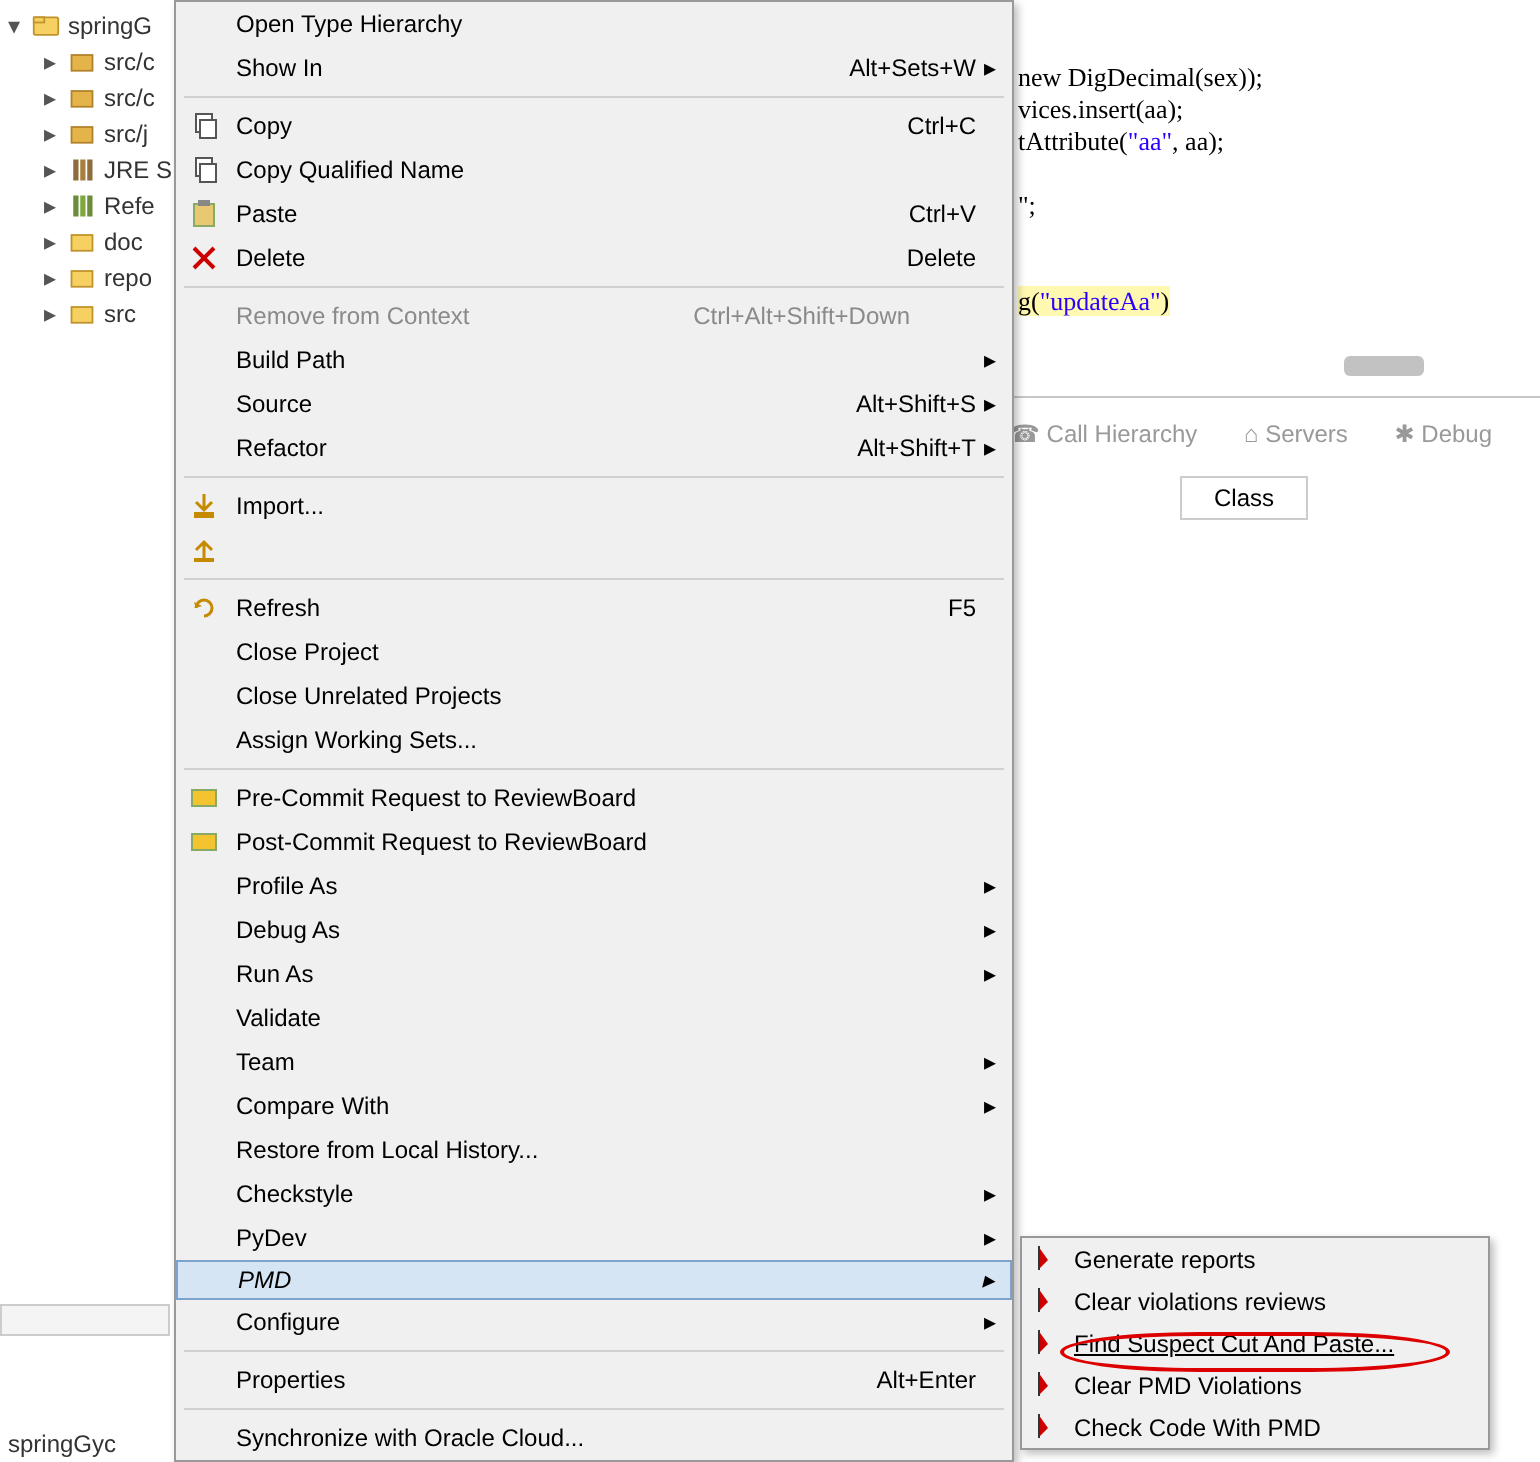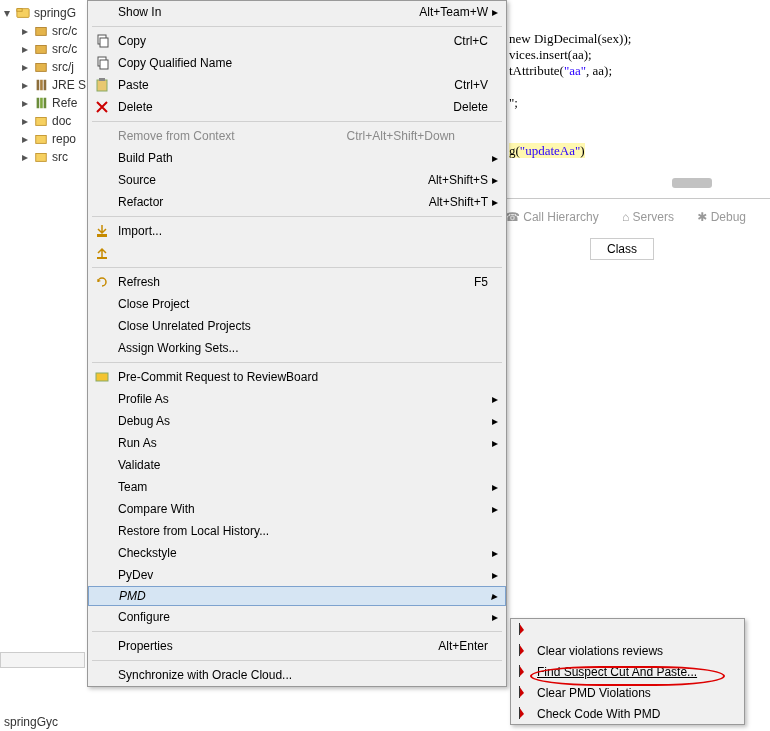--- a/index.html
+++ b/index.html
@@ -238,22 +238,26 @@
 <div class="hr-line"></div>
 <div class="views-toolbar">
   <span>☎ <span>Call Hierarchy</span></span>
   <span>⌂ <span>Servers</span></span>
   <span>✱ <span>Debug</span></span>
 </div>
 <div class="class-header">Class</div>
 
 <div class="ctx-menu" id="main-menu">
     <div class="menu-row">
+      <span class="lbl">Open Type Hierarchy</span>
+      <span class="arrow"></span>
+    </div>
+    <div class="menu-row">
       <span class="lbl">Show In</span>
-      <span class="shortcut">Alt+Team+W</span>
+      <span class="shortcut">Alt+Sets+W</span>
       <span class="arrow">▸</span>
     </div>
     <div class="sep"></div>
     <div class="menu-row">
       <span class="micon"><svg viewBox="0 0 16 16">
           <rect x="4" y="2" width="8" height="9" fill="#fff" stroke="#555"></rect>
           <rect x="6" y="5" width="8" height="9" fill="#fff" stroke="#555"></rect>
         </svg></span>
       <span class="lbl">Copy</span>
       <span class="shortcut">Ctrl+C</span>
@@ -344,20 +348,27 @@
     </div>
     <div class="sep"></div>
     <div class="menu-row">
       <span class="micon"><svg viewBox="0 0 16 16">
           <rect x="2" y="4" width="12" height="8" fill="#F4C430" stroke="#8a6"></rect>
         </svg></span>
       <span class="lbl">Pre-Commit Request to ReviewBoard</span>
       <span class="arrow"></span>
     </div>
     <div class="menu-row">
+      <span class="micon"><svg viewBox="0 0 16 16">
+          <rect x="2" y="4" width="12" height="8" fill="#F4C430" stroke="#8a6"></rect>
+        </svg></span>
+      <span class="lbl">Post-Commit Request to ReviewBoard</span>
+      <span class="arrow"></span>
+    </div>
+    <div class="menu-row">
       <span class="lbl">Profile As</span>
       <span class="arrow">▸</span>
     </div>
     <div class="menu-row">
       <span class="lbl">Debug As</span>
       <span class="arrow">▸</span>
     </div>
     <div class="menu-row">
       <span class="lbl">Run As</span>
       <span class="arrow">▸</span>
@@ -406,20 +417,21 @@
       <span class="arrow"></span>
     </div>
   </div>
 
 <div class="submenu" id="sub-menu">
     <div class="menu-row">
       <span class="sub-icon"><svg viewBox="0 0 14 14">
           <path d="M3 1 L3 13 L8 8 L3 1" fill="#c00"></path>
           <rect x="3" y="1" width="1" height="12" fill="#333"></rect>
         </svg></span>
+      <span class="lbl">Generate reports</span>
     </div>
     <div class="menu-row">
       <span class="sub-icon"><svg viewBox="0 0 14 14">
           <path d="M3 1 L3 13 L8 8 L3 1" fill="#c00"></path>
           <rect x="3" y="1" width="1" height="12" fill="#333"></rect>
         </svg></span>
       <span class="lbl">Clear violations reviews</span>
     </div>
     <div class="menu-row">
       <span class="sub-icon"><svg viewBox="0 0 14 14">

